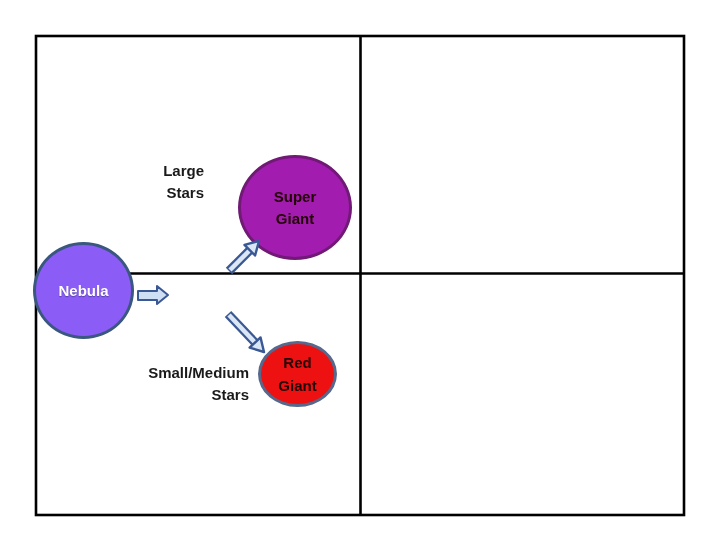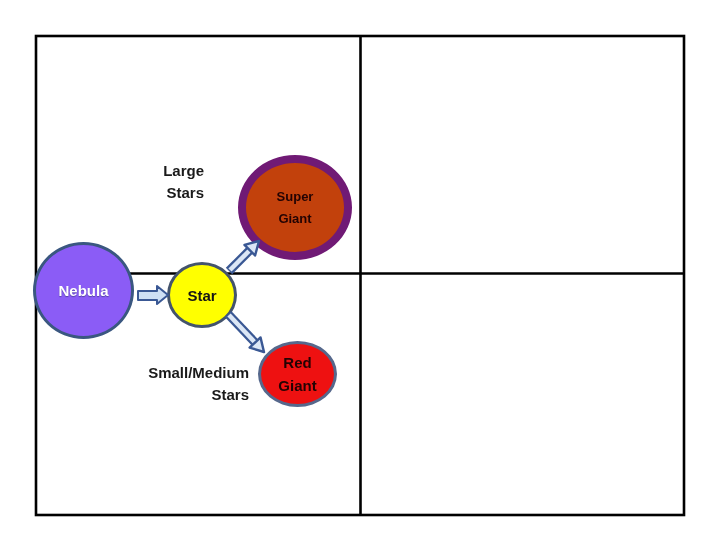--- a/index.html
+++ b/index.html
@@ -19,22 +19,22 @@
     color:#ffffff; font-weight:bold; font-size:15px;
     text-shadow:0 1px 1px rgba(20,40,70,0.45);
   }
   .node-star {
     left:167px; top:262px; width:70px; height:66px;
     background:#FFFF00; border:3px solid #44546C;
     color:#151515; font-weight:bold; font-size:15px;
   }
   .node-super-giant {
     left:238px; top:155px; width:114px; height:105px;
-    background:#c2410c; border:8px solid #701a75;
-    color:#230303; font-weight:bold; font-size:13px; line-height:22px;
+    background:#a21caf; border:3px solid #701a75;
+    color:#230303; font-weight:bold; font-size:15px; line-height:22px;
   }
   .node-red-giant {
     left:258px; top:341px; width:79px; height:66px;
     background:#EE1111; border:3px solid #56688C;
     color:#230303; font-weight:bold; font-size:15px; line-height:23px;
   }
 
   .annotation {
     position:absolute; text-align:right; color:#1a1a1a;
     font-size:15px; font-weight:bold; line-height:22px;
@@ -50,23 +50,20 @@
   <svg class="layer" viewBox="0 0 720 540" xmlns="http://www.w3.org/2000/svg">
     <rect x="36" y="36" width="648" height="479" fill="none" stroke="#000000" stroke-width="2.6"></rect>
     <line x1="360.5" y1="36" x2="360.5" y2="515" stroke="#000000" stroke-width="2.6"></line>
     <line x1="36" y1="273.5" x2="684" y2="273.5" stroke="#000000" stroke-width="2.6"></line>
   </svg>
 
   <div class="node node-nebula">
     <span>Nebula</span>
   </div>
 
-  <div class="node node-star">
-    <span>Star</span>
-  </div>
 
   <div class="node node-super-giant">
     <span>Super</span>
     <span>Giant</span>
   </div>
 
   <div class="node node-red-giant">
     <span>Red</span>
     <span>Giant</span>
   </div>

